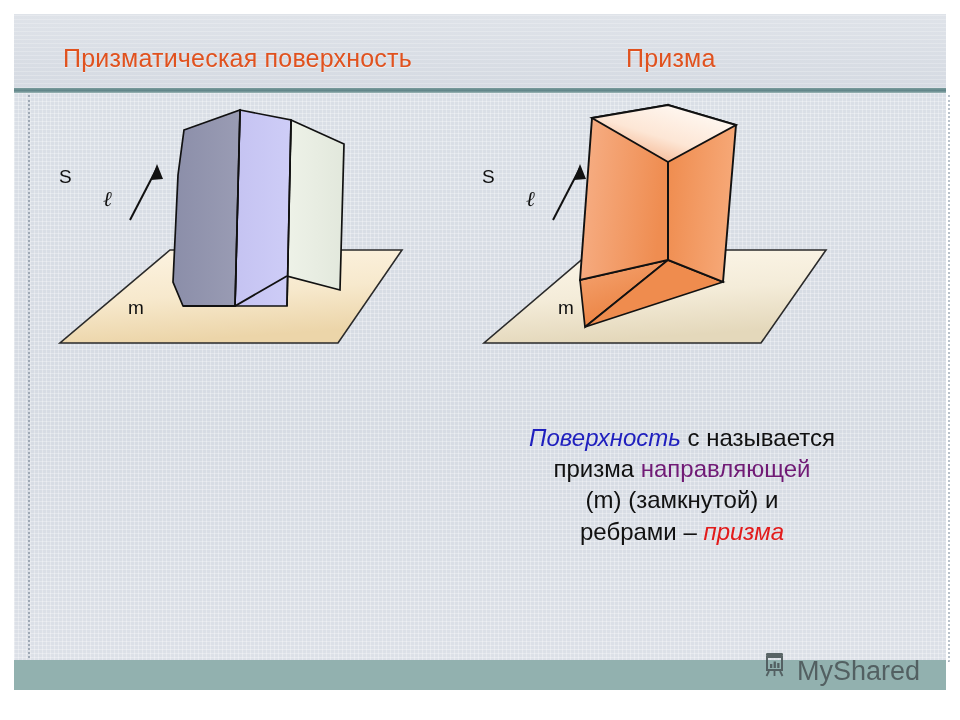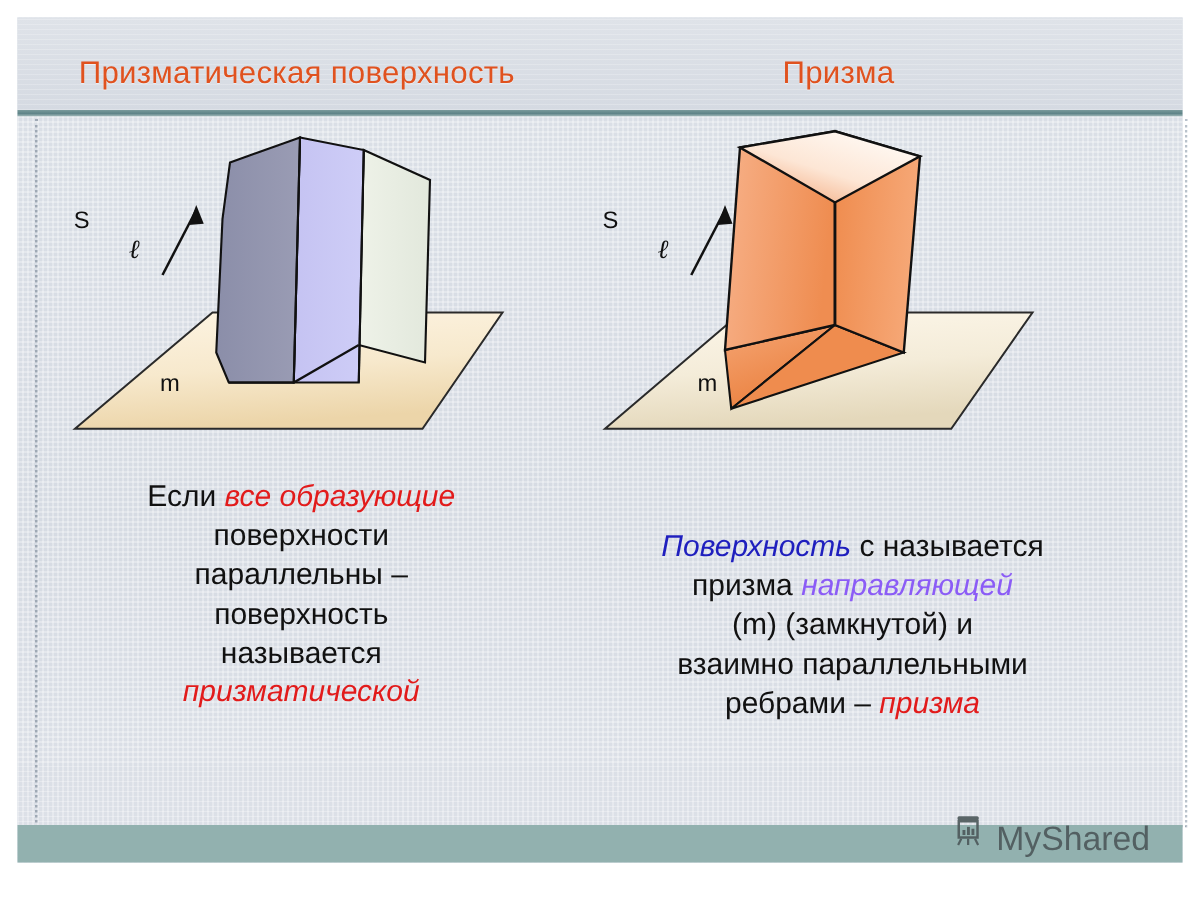--- a/index.html
+++ b/index.html
@@ -69,21 +69,21 @@
 
   
   .textblock{
     position:absolute;text-align:center;color:#111;
     font-size:24px;line-height:1.30;
   }
   #text-left{left:46px;top:382px;width:390px;}
   #text-right{left:472px;top:422px;width:420px;}
   .em-red{color:#e21b1b;font-style:italic;}
   .em-blue{color:#1f1fbe;font-style:italic;}
-  .em-black{color:#8b5cf6;font-style:italic;}
+  .em-black{color:#701a75;}
 
   
   .bottom-bar{
     position:absolute;left:14px;top:660px;width:932px;height:30px;
     background:#92b1af;
   }
   .watermark{
     position:absolute;left:760px;top:650px;
     display:flex;align-items:flex-end;gap:7px;
     color:#4e5a5c;font-size:27px;opacity:.92;
@@ -203,33 +203,24 @@
         <line x1="85" y1="120" x2="112" y2="68" stroke="#111" stroke-width="2"></line>
         <polygon points="112,64 106,80 118,79" fill="#111"></polygon>
       </g>
     </svg>
 
     <div class="lbl" style="left:14px;top:66px;">S</div>
     <div class="lbl-script" style="left:58px;top:87px;">ℓ</div>
     <div class="lbl" style="left:90px;top:197px;">m</div>
   </div>
 
-  <div class="textblock" id="text-left">
-      <div><span>Если </span><span class="em-red">все образующие</span></div>
-      <div><span>поверхности</span></div>
-      <div><span>параллельны –</span></div>
-      <div><span>поверхность</span></div>
-      <div><span>называется</span></div>
-      <div><span class="em-red">призматической</span></div>
-    </div>
   <div class="textblock" id="text-right">
       <div><span class="em-blue">Поверхность</span><span> с называется</span></div>
       <div><span>призма </span><span class="em-black">направляющей</span></div>
       <div><span>(m) (замкнутой) и</span></div>
-      <div><span>взаимно параллельными</span></div>
       <div><span>ребрами – </span><span class="em-red">призма</span></div>
     </div>
 
   <div class="bottom-bar"></div>
   <div class="watermark">
     <span>
       <svg width="30" height="30" viewBox="0 0 30 30">
         <rect x="6" y="3" width="17" height="3.2" rx="1.2" fill="#4e5a5c"></rect>
         <rect x="7" y="7" width="15" height="13" fill="none" stroke="#4e5a5c" stroke-width="2"></rect>
         <rect x="10" y="14" width="2.3" height="4" fill="#4e5a5c"></rect>

